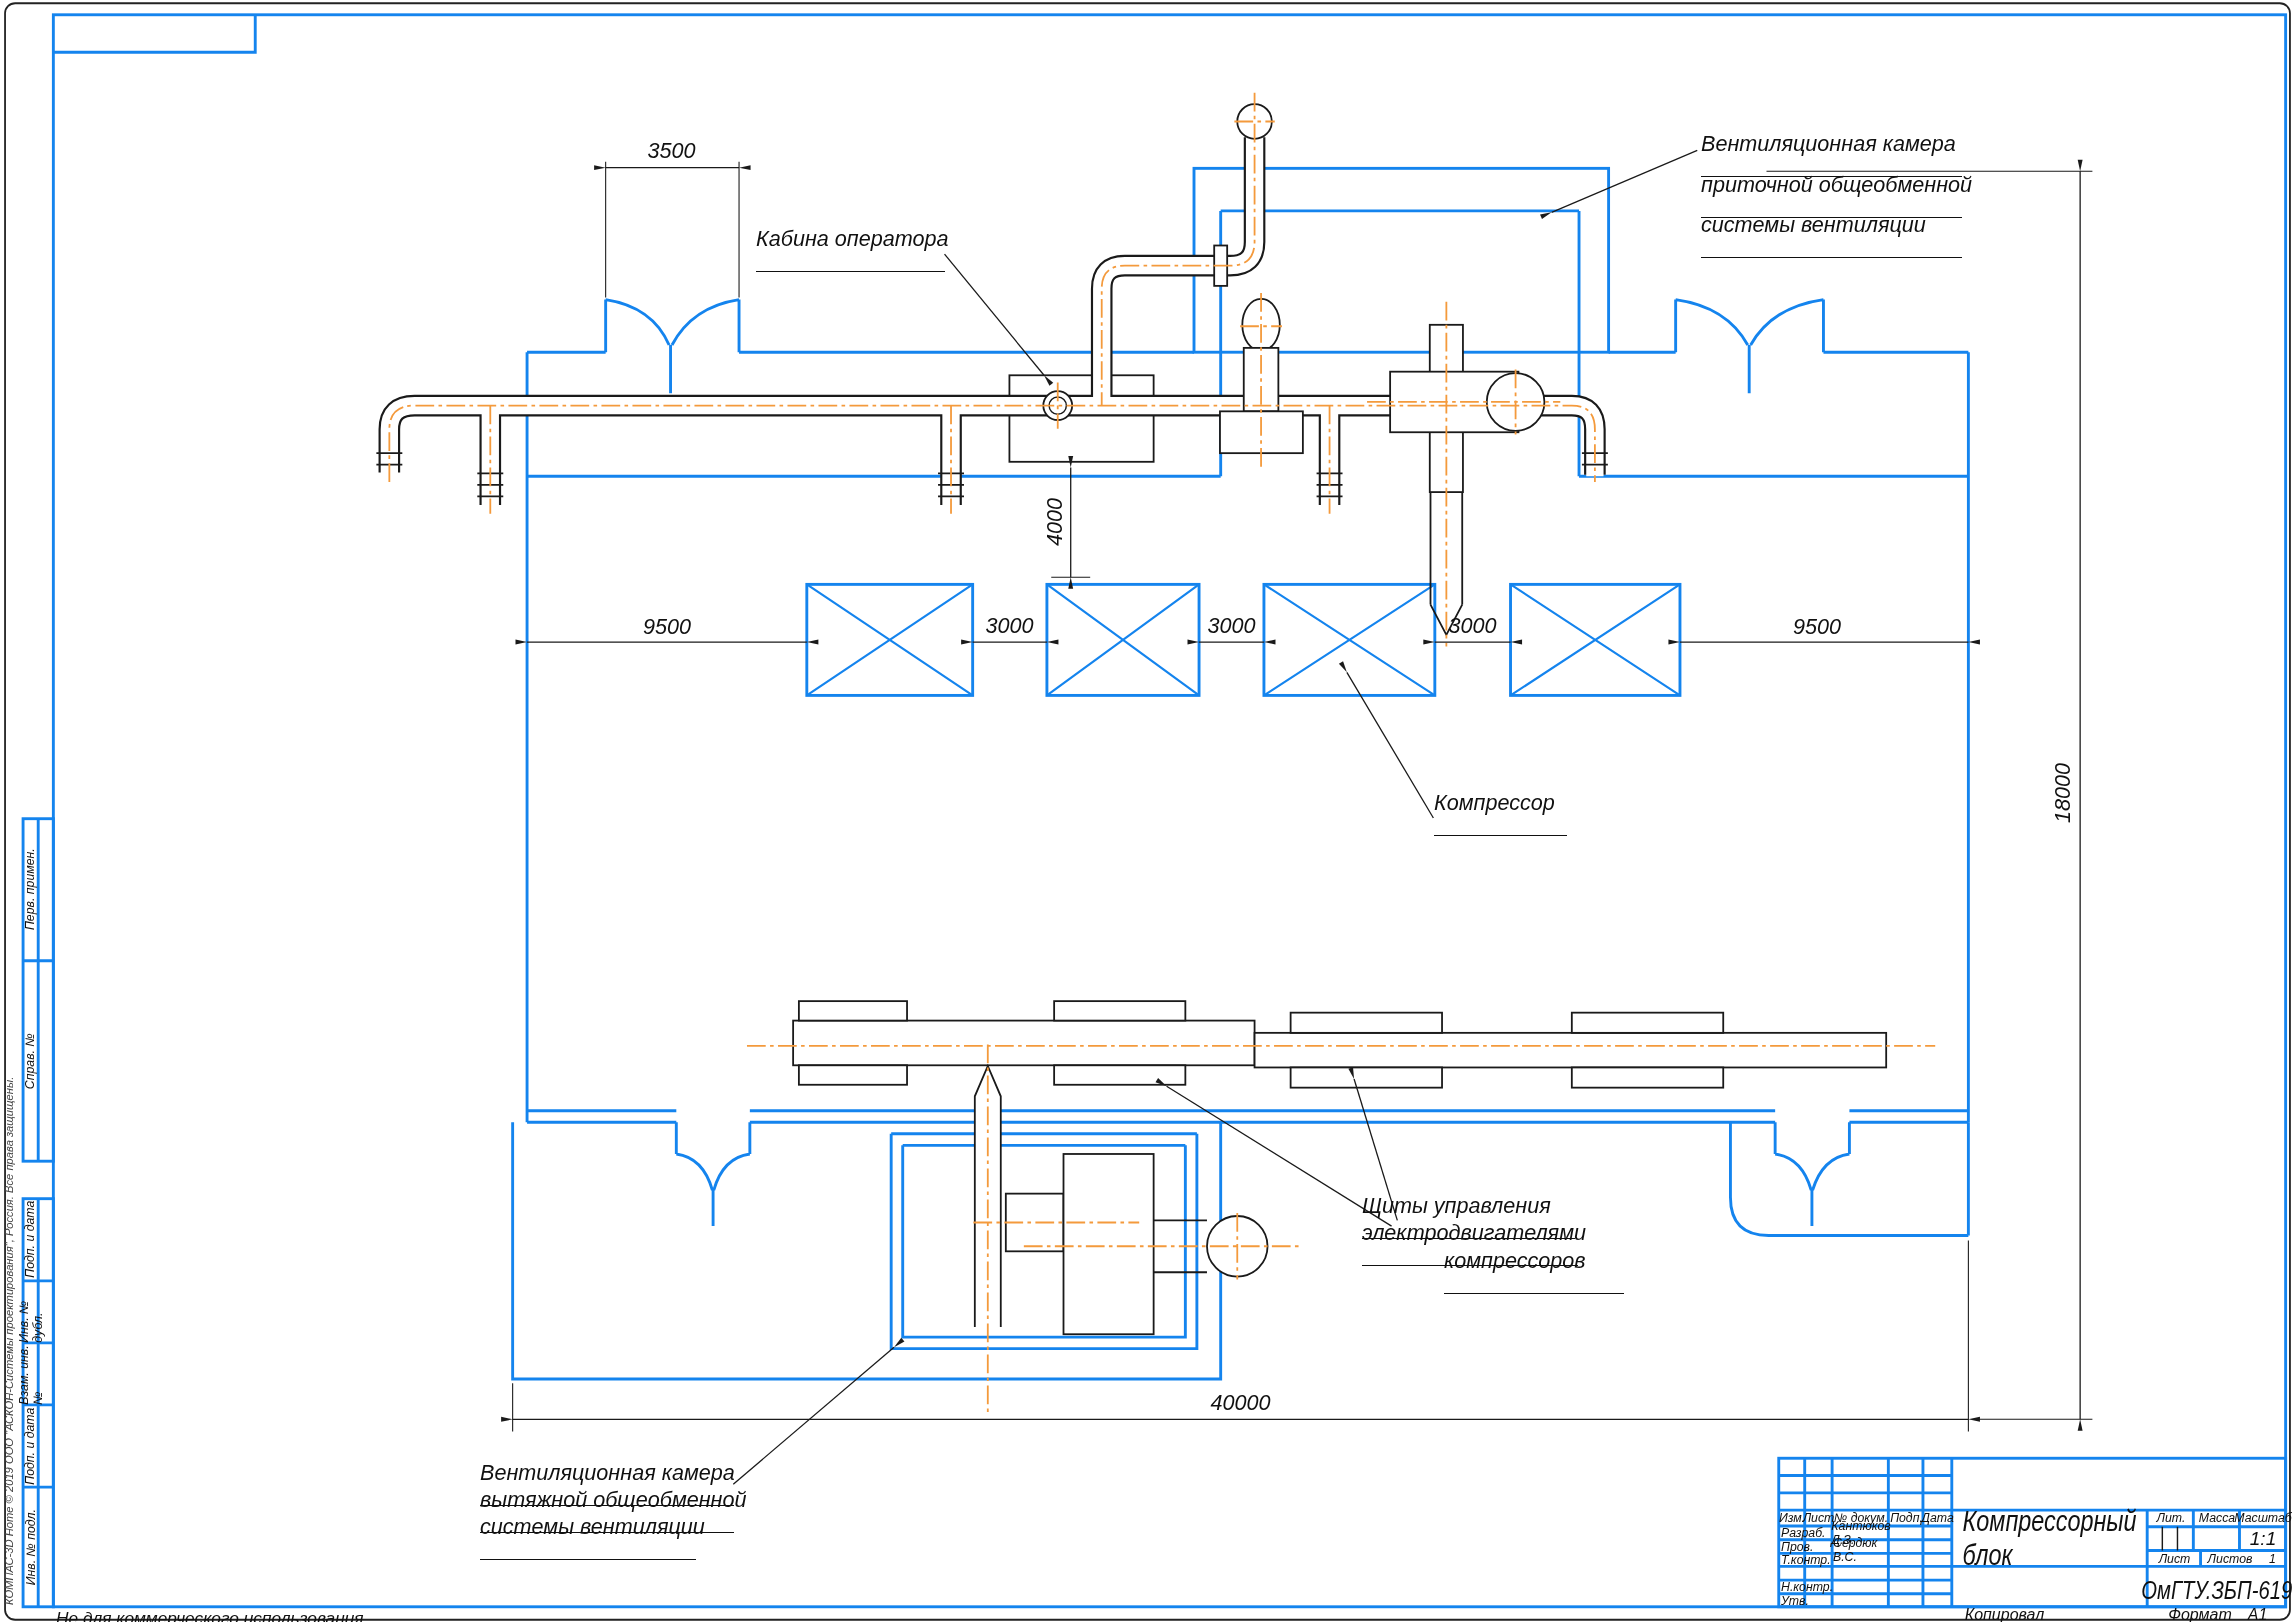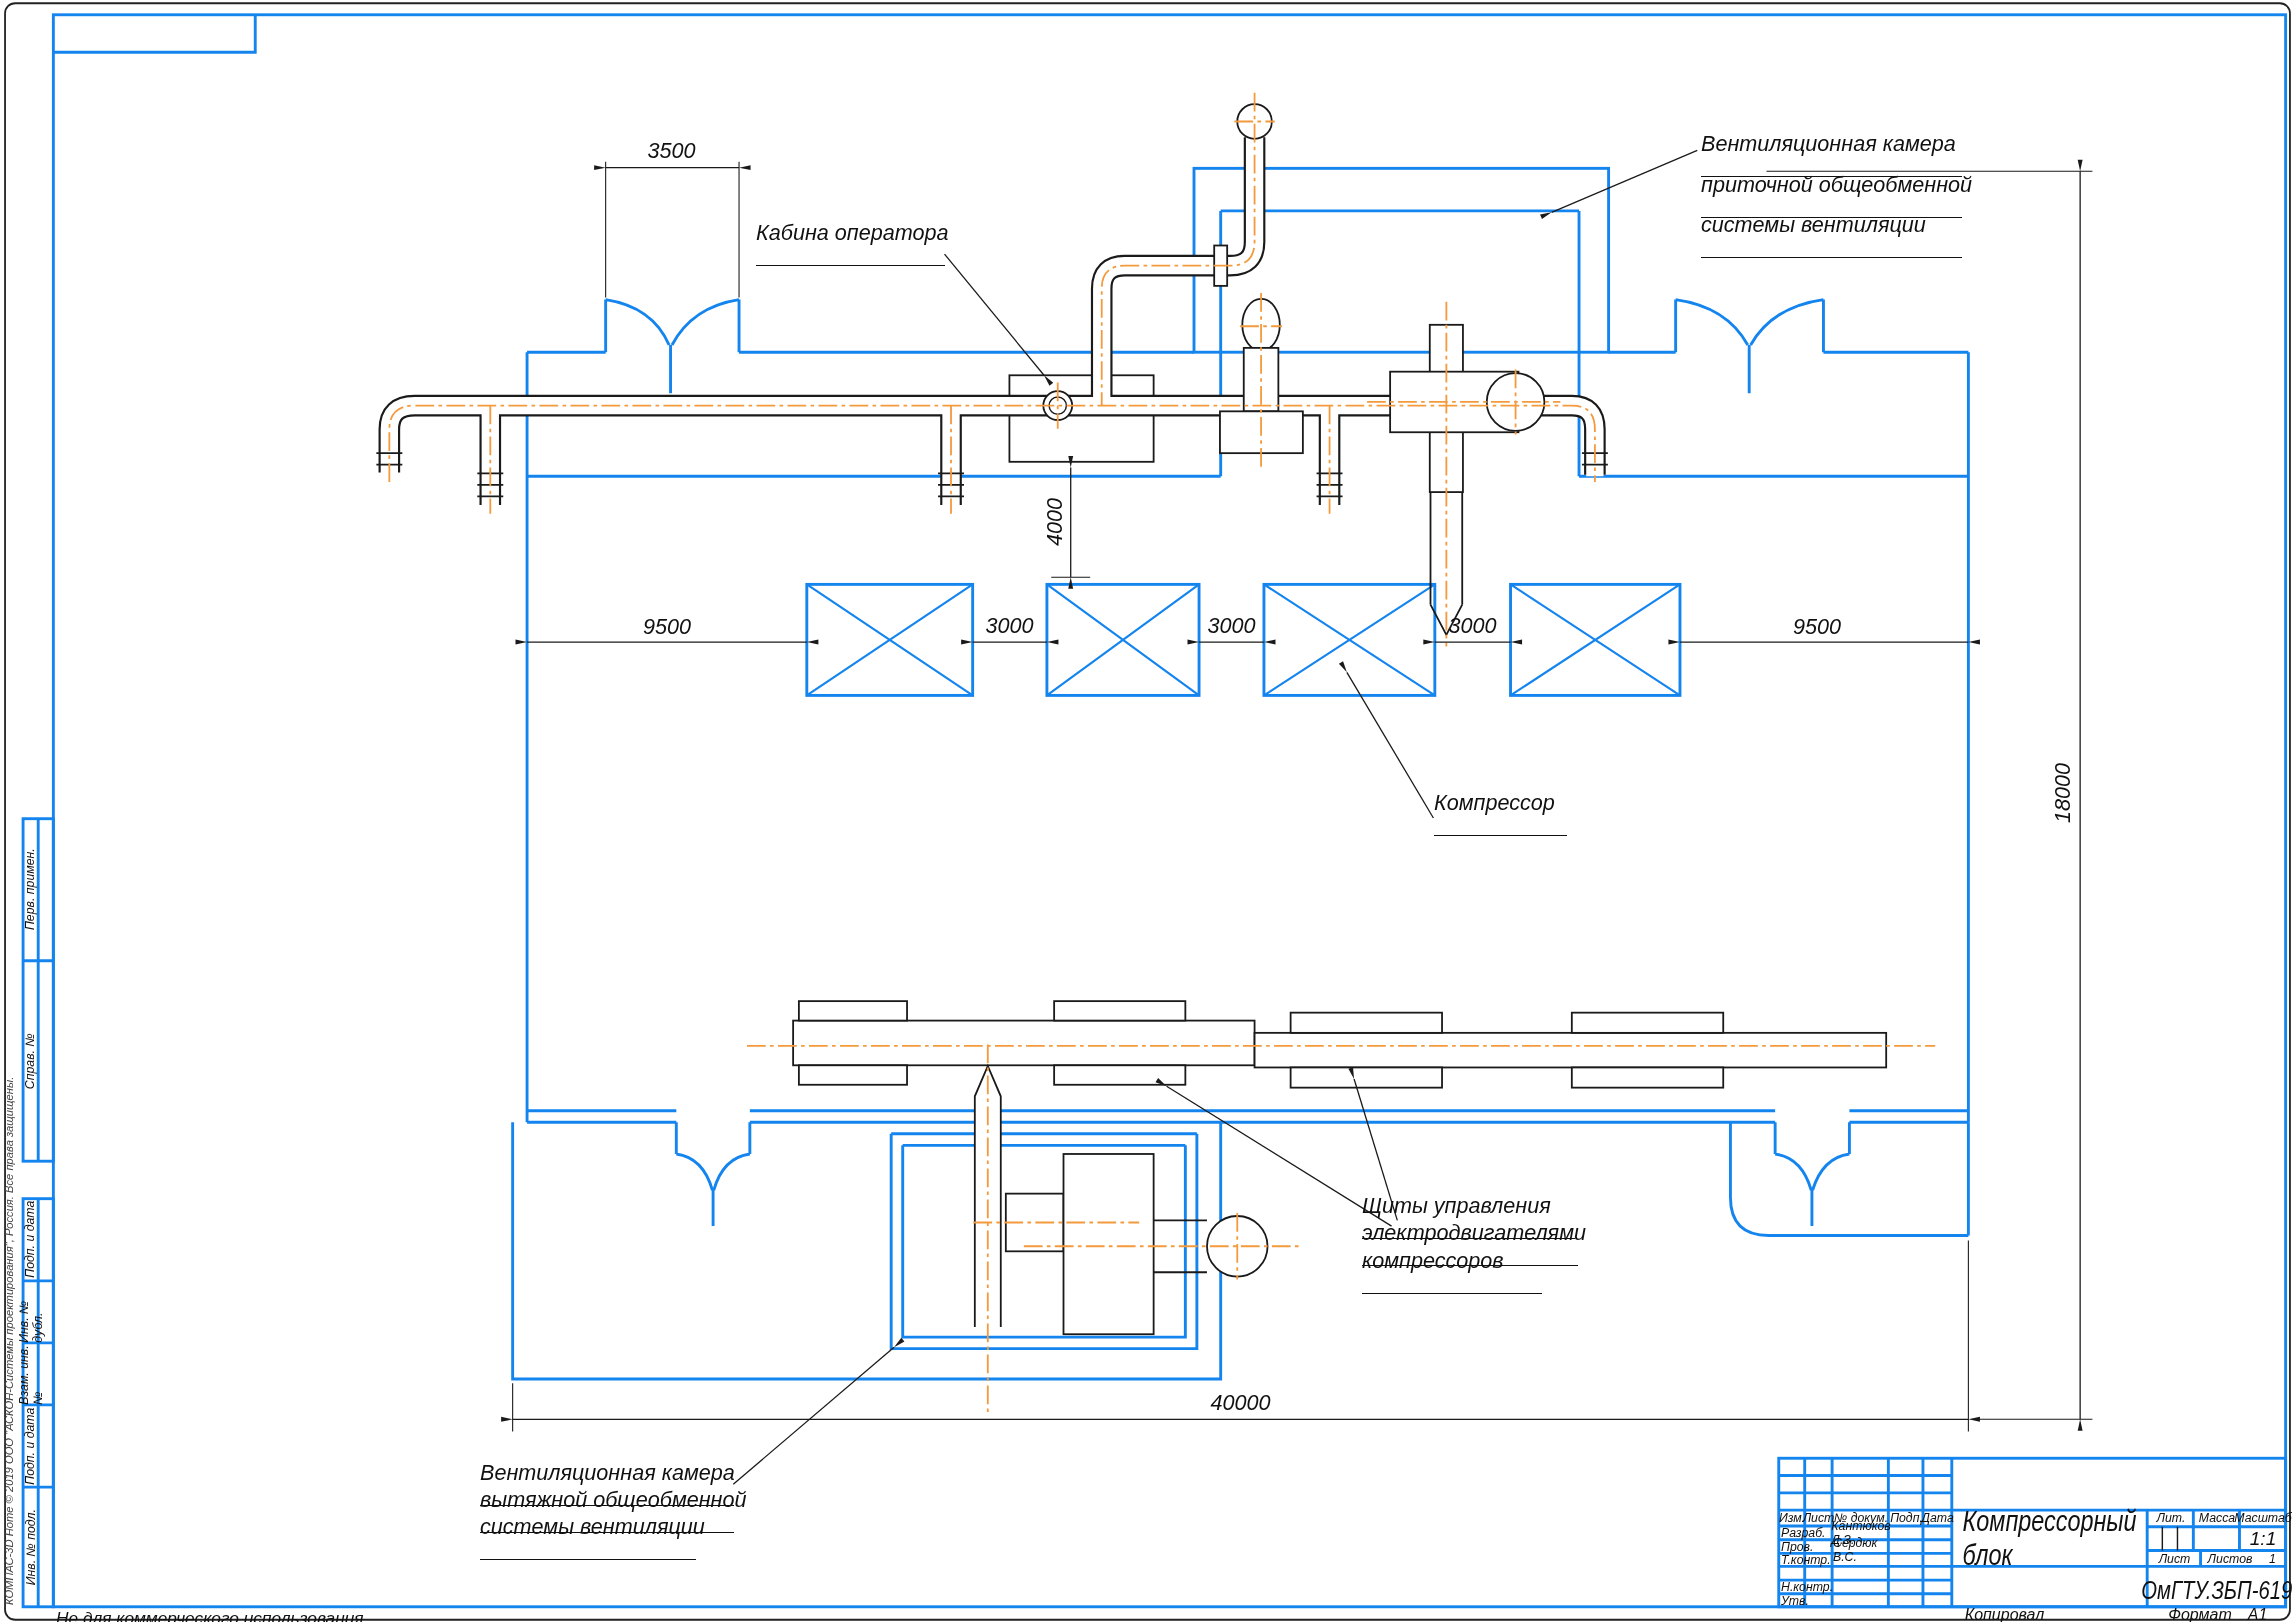--- a/index.html
+++ b/index.html
@@ -206,31 +206,31 @@
   <g stroke="#1a1a1a" stroke-width="1.8" fill="none">
     <path d="M1310,352 L1448,520" marker-end="url(#arw)"></path>
     <path d="M2354,208 L2152,294" marker-end="url(#arw)"></path>
     <path d="M1988,1134 L1868,932" marker-end="url(#arw)"></path>
     <path d="M1930,1700 L1618,1506" marker-end="url(#arw)"></path>
     <path d="M1938,1692 L1878,1496" marker-end="url(#arw)"></path>
     <path d="M1017,2058 L1240,1868" marker-end="url(#arw)"></path>
   </g>
 </svg>
 
-<div class="t lbl" style="left:756px;top:220px;width:189px;">Кабина оператора</div>
+<div class="t lbl" style="left:756px;top:226px;width:189px;">Кабина оператора</div>
 
 <div class="t lbl" style="left:1701px;top:131px;width:261px;">Вентиляционная камера</div>
 <div class="t lbl" style="left:1701px;top:172px;width:261px;">приточной общеобменной</div>
 <div class="t lbl" style="left:1701px;top:212px;width:261px;">системы вентиляции</div>
 
 <div class="t lbl" style="left:1434px;top:790px;width:133px;">Компрессор</div>
 
 <div class="t lbl" style="left:1362px;top:1193px;width:213px;">Щиты управления</div>
 <div class="t lbl" style="left:1362px;top:1220px;width:216px;">электродвигателями</div>
-<div class="t lbl" style="left:1362px;top:1248px;width:180px;">компрессоров</div>
+<div class="t lbl" style="left:1444px;top:1248px;width:180px;">компрессоров</div>
 
 <div class="t lbl" style="left:480px;top:1460px;width:254px;">Вентиляционная камера</div>
 <div class="t lbl" style="left:480px;top:1487px;width:254px;">вытяжной общеобменной</div>
 <div class="t lbl" style="left:480px;top:1514px;width:216px;">системы вентиляции</div>
 
 <div class="t dim" style="left:627px;top:138px;width:89px;">3500</div>
 <div class="t dim" style="left:620px;top:614px;width:94px;">9500</div>
 <div class="t dim" style="left:966px;top:613px;width:87px;">3000</div>
 <div class="t dim" style="left:1188px;top:613px;width:87px;">3000</div>
 <div class="t dim" style="left:1429px;top:613px;width:87px;">3000</div>

